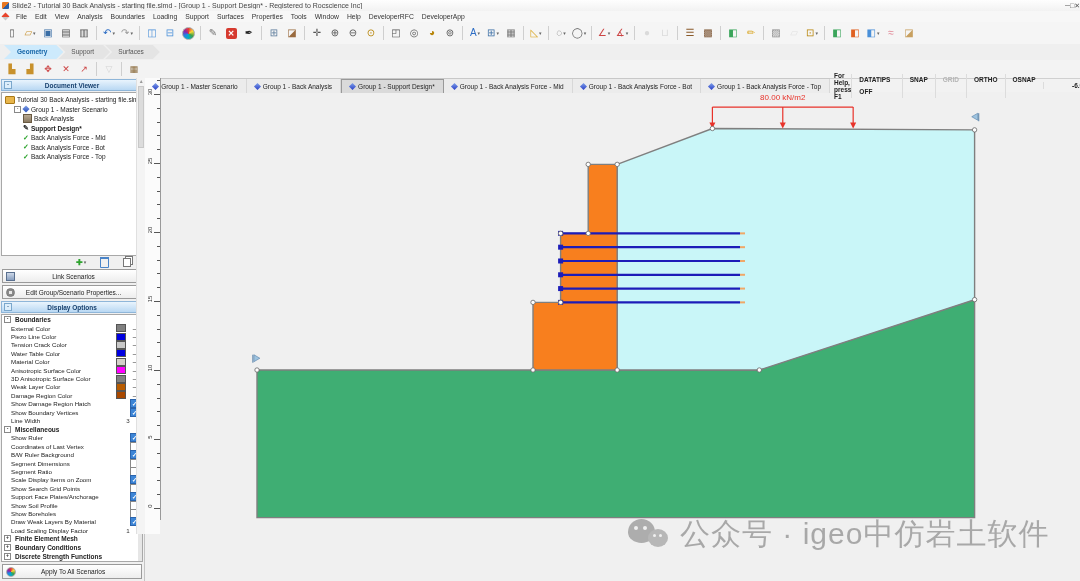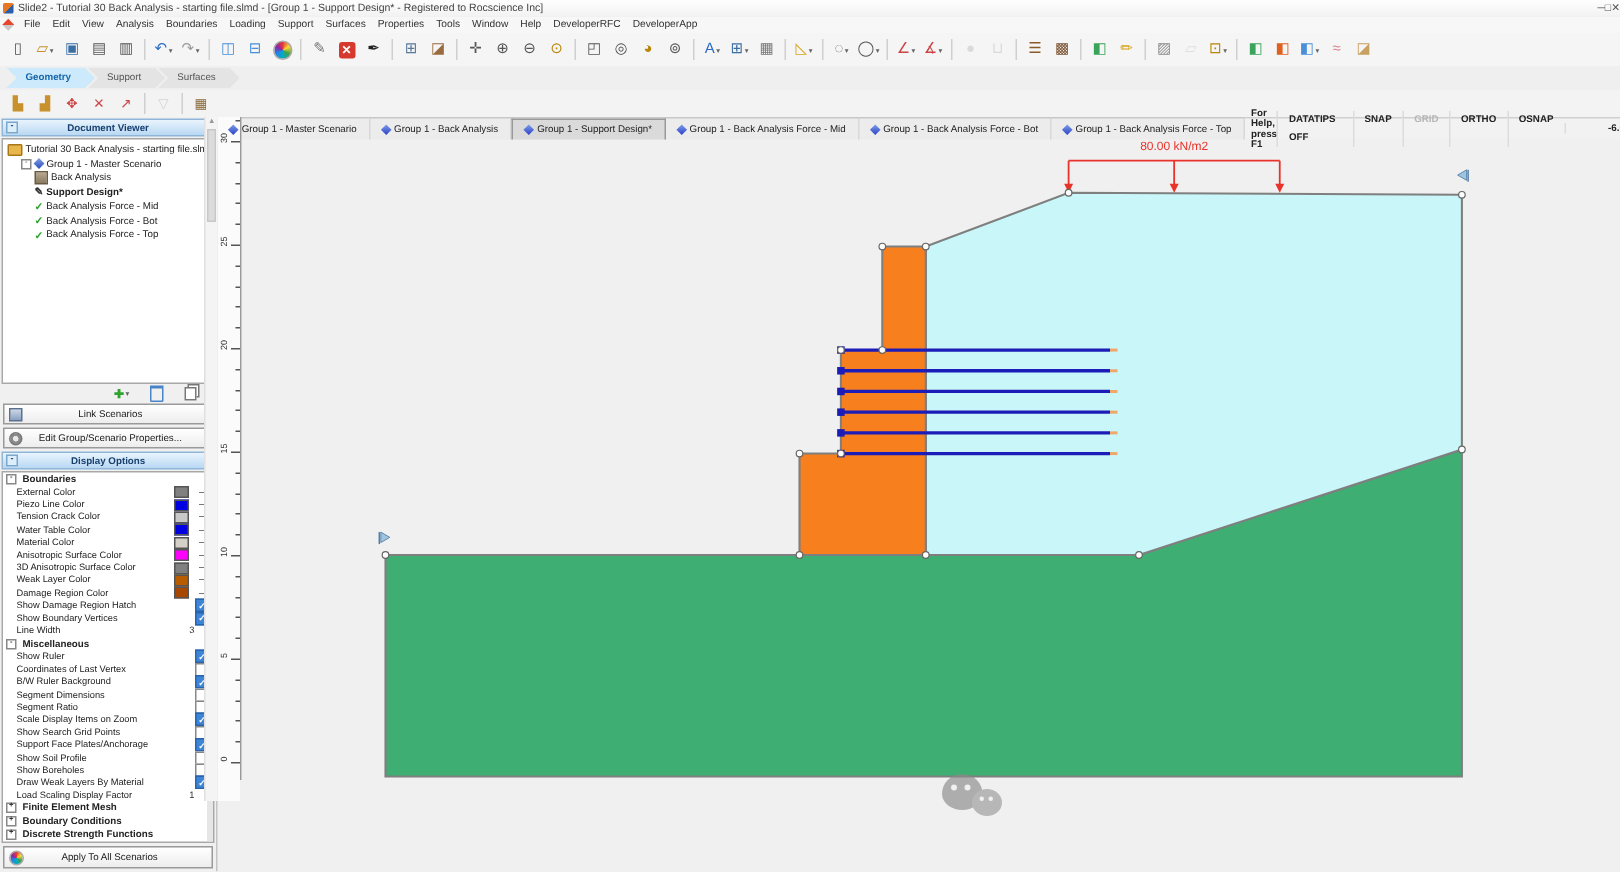--- a/index.html
+++ b/index.html
@@ -754,13 +754,14 @@
       <span class="grip"></span>
     </div>
   </div>
 </div>
 
 <div class="watermark">
   <span class="wm-ico">
       <span class="wm-big"></span>
       <span class="wm-small"></span>
     </span>
+  <span>公众号 · igeo中仿岩土软件</span>
 </div>
 
 </body></html>

